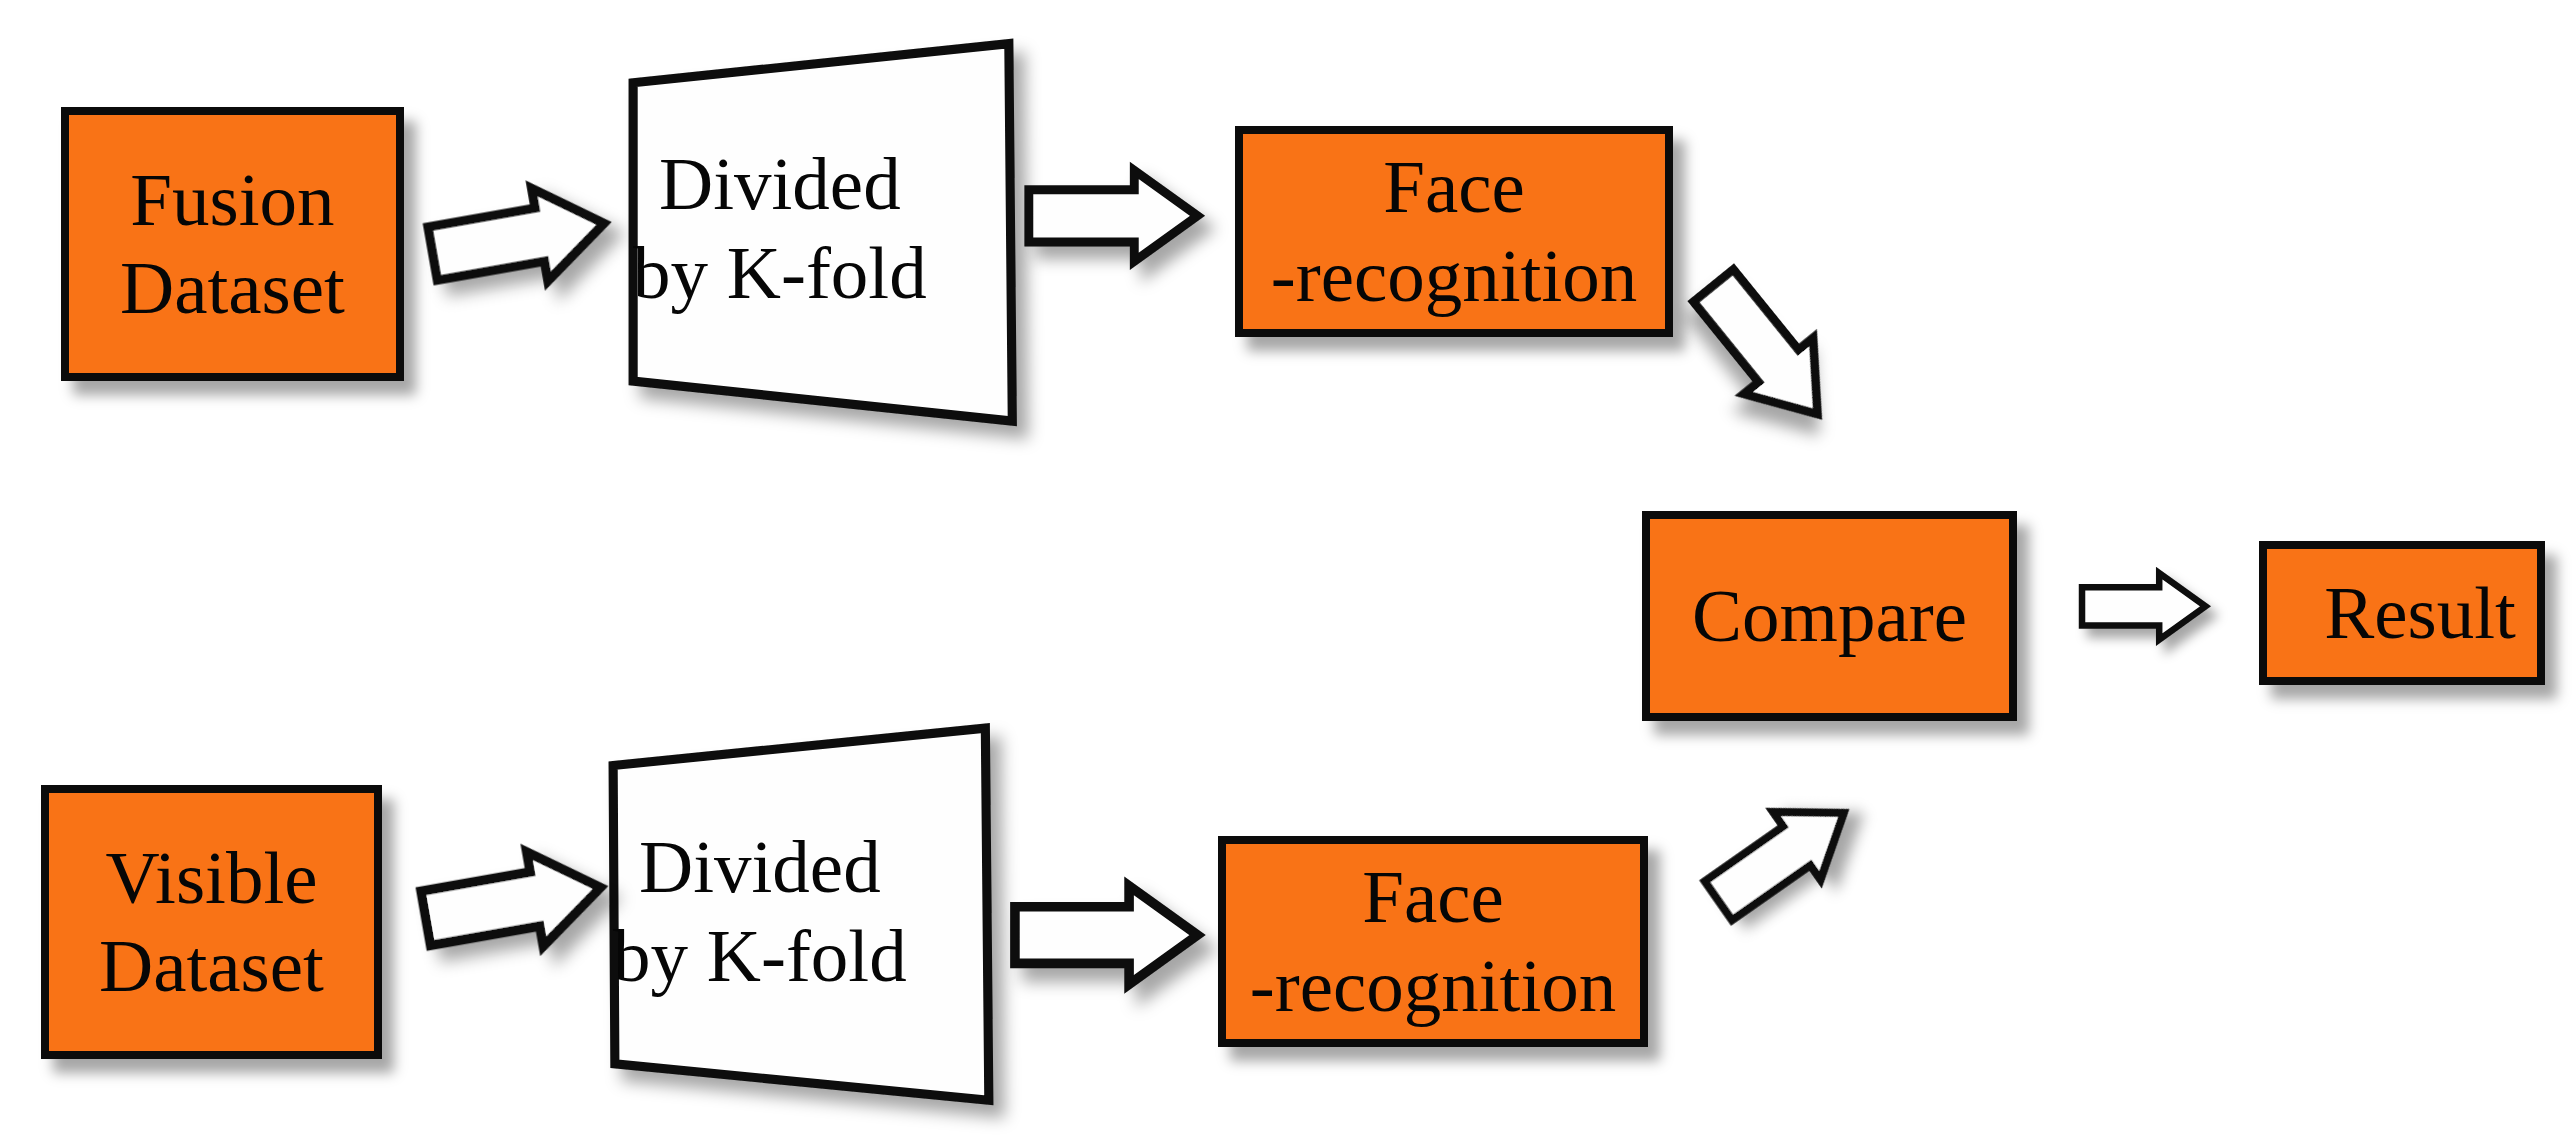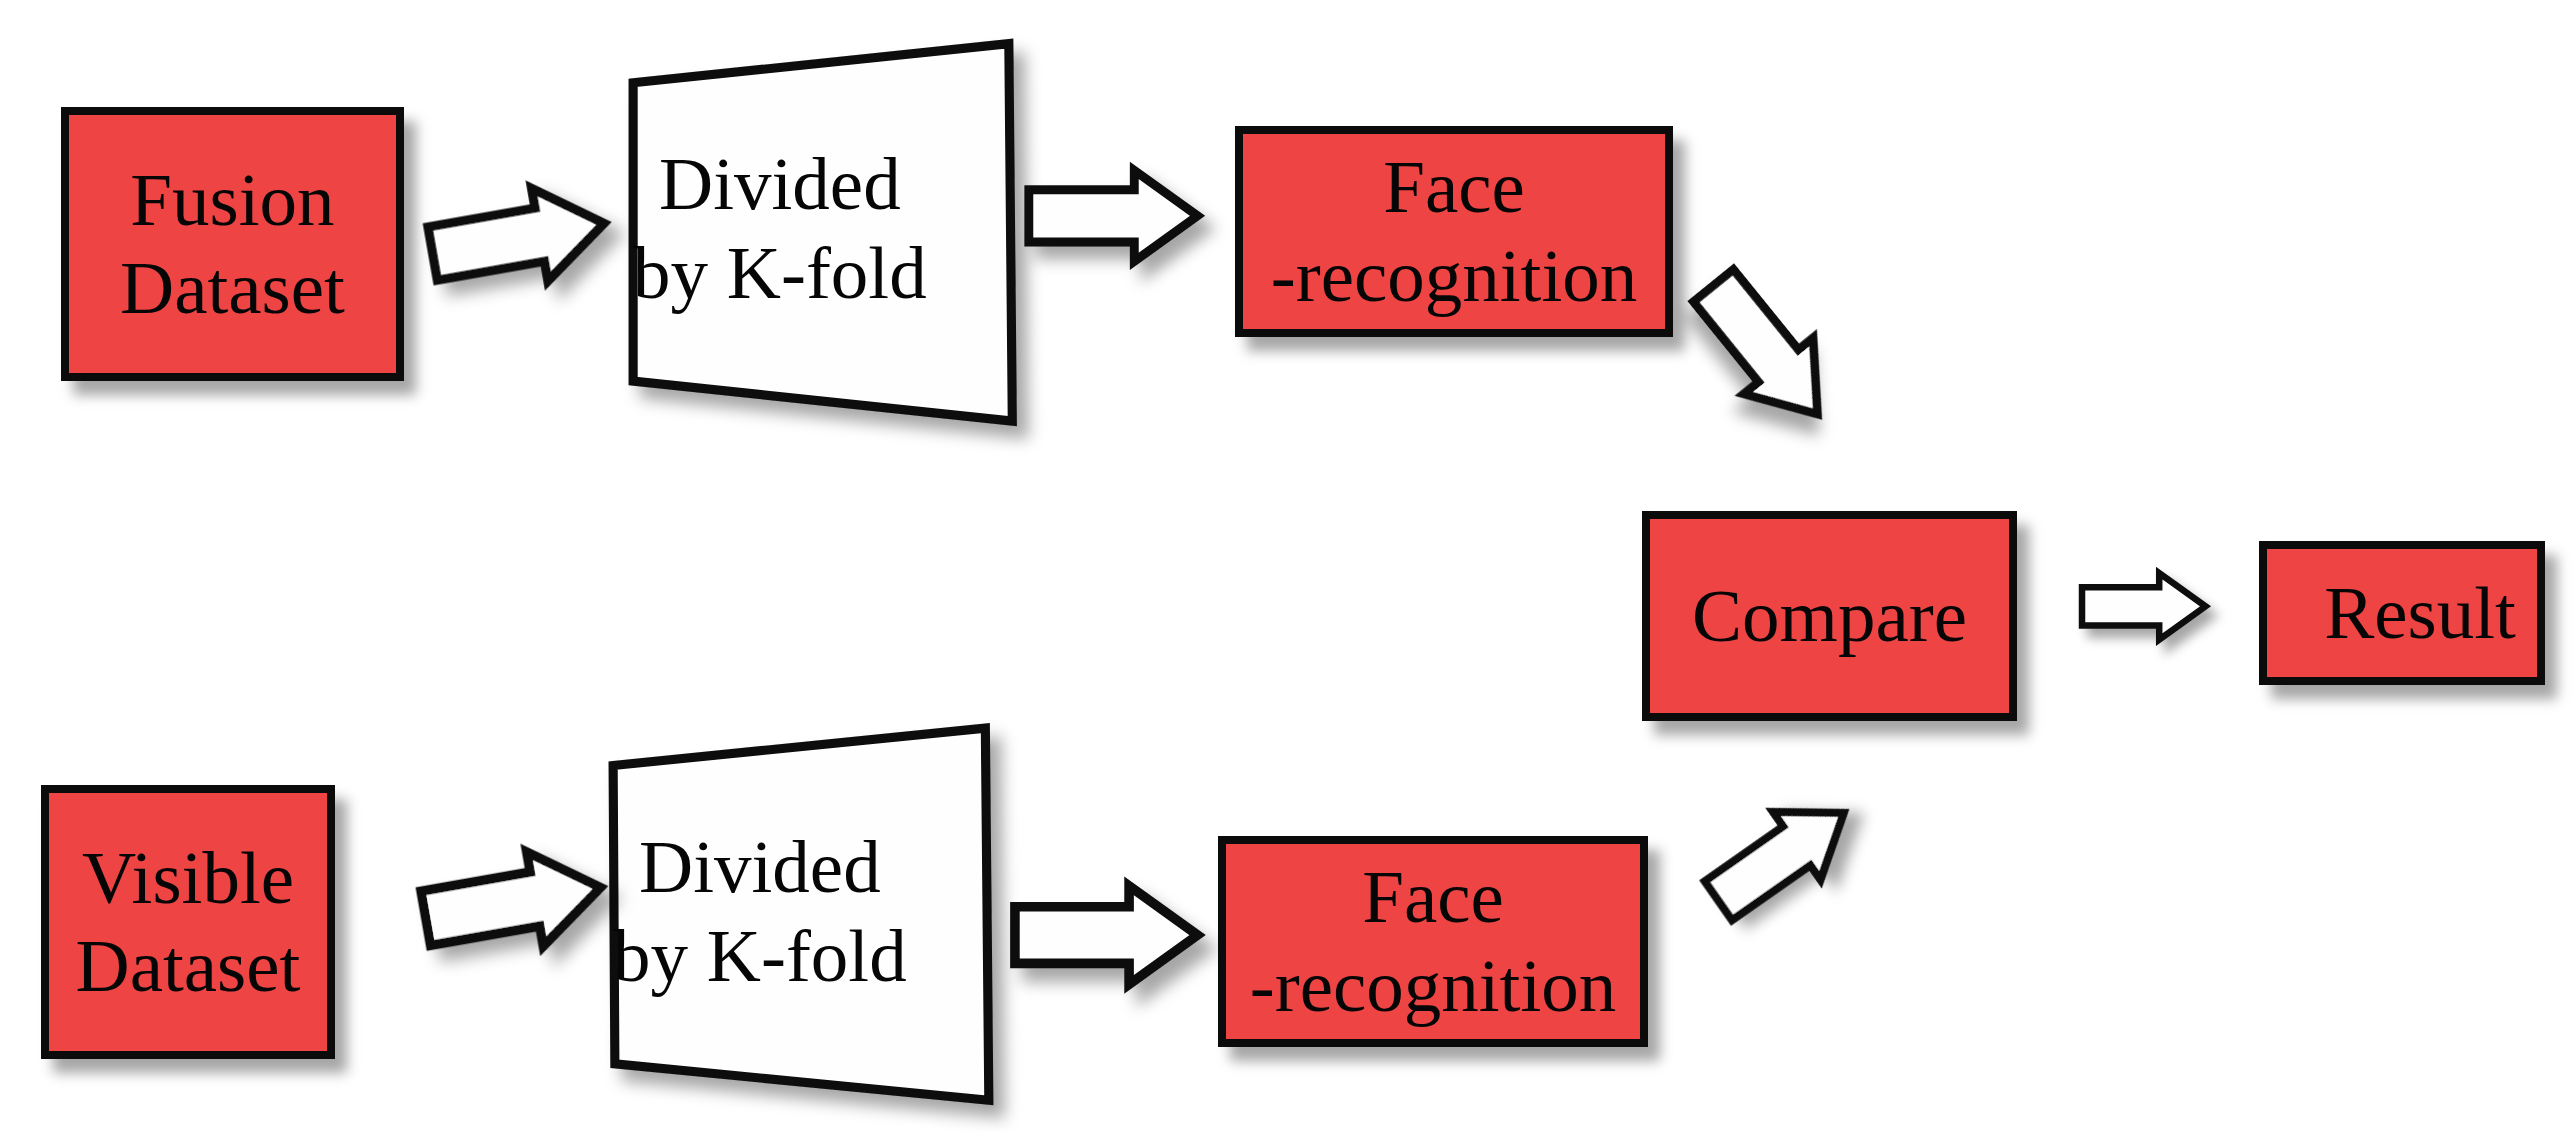--- a/index.html
+++ b/index.html
@@ -26,21 +26,21 @@
   .shape {
     fill: #fefefe;
     stroke: #0b0b0b;
     stroke-width: 10.5px;
     stroke-linejoin: miter;
     filter: url(#ds);
   }
   .node {
     position: absolute;
     box-sizing: border-box;
-    background: #ef4444;
+    background: #f97316;
     border: 8.7px solid #0b0b0b;
     box-shadow: 12px 14px 12px rgba(0, 0, 0, 0.35);
     display: flex;
     align-items: center;
     justify-content: center;
   }
   .trap-label {
     position: absolute;
     display: flex;
     align-items: center;
@@ -90,21 +90,21 @@
   </div>
 
   <div class="node" style="left:1642px; top:511px; width:375px; height:210px;">
     <span class="label">Compare</span>
   </div>
 
   <div class="node" style="left:2259px; top:541px; width:286px; height:144px;padding-left:36px;">
     <span class="label">Result</span>
   </div>
 
-  <div class="node" style="left:41px; top:785px; width:294px; height:274px;">
+  <div class="node" style="left:41px; top:785px; width:341px; height:274px;">
     <span class="label">Visible
 Dataset</span>
   </div>
 
   <div class="node" style="left:1218px; top:836px; width:430px; height:211px;">
     <span class="label">Face
 -recognition</span>
   </div>
 
   <div class="trap-label" style="left:633px; top:137px; width:377px; height:183px;">

